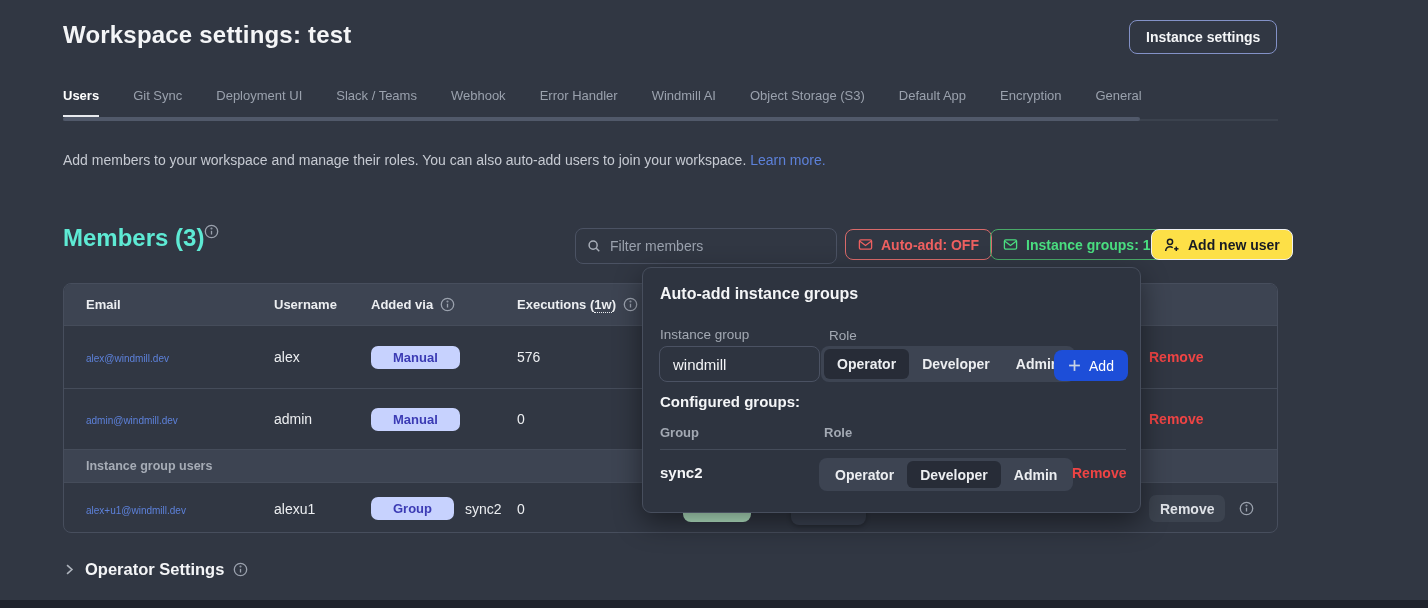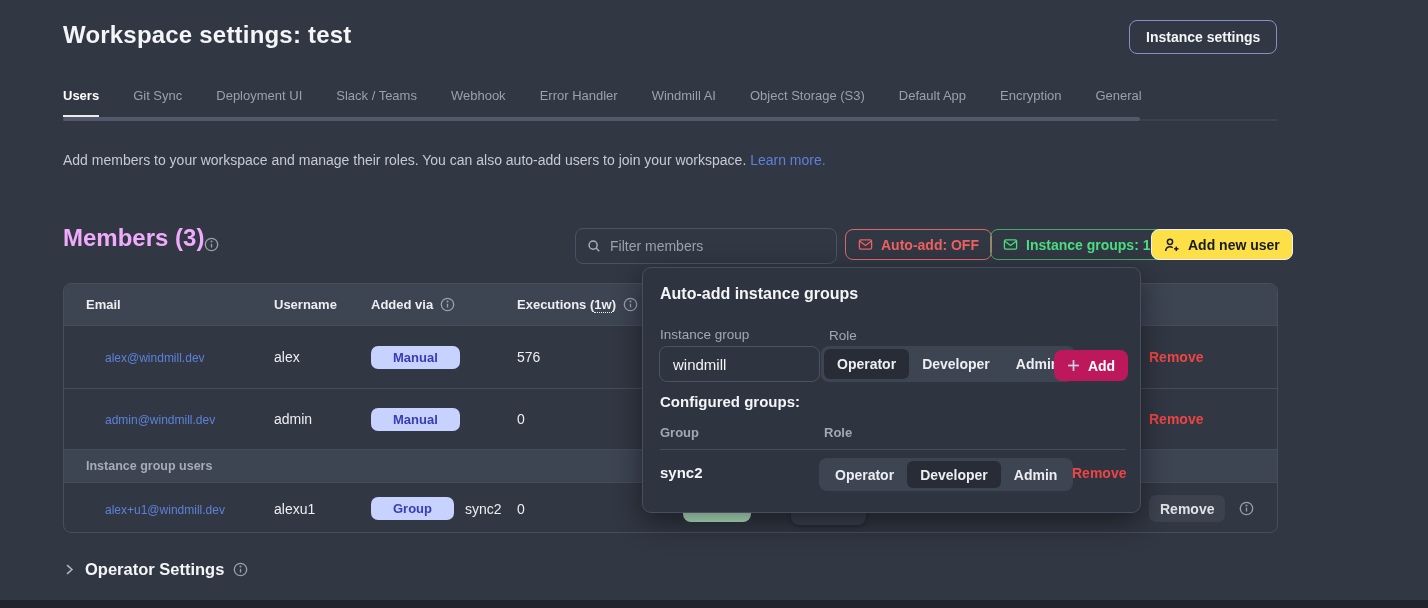--- a/index.html
+++ b/index.html
@@ -26,21 +26,21 @@
   .tab { font-size: 13px; color: #9aa1ad; padding-bottom: 12px; cursor: pointer; white-space: nowrap; }
   .tab.active { color: #ffffff; font-weight: bold; border-bottom: 2px solid #e8eaee; }
   .tabs-track { left: 63px; top: 119px; width: 1215px; height: 2px; background: #3b424e; }
   .tabs-thumb { left: 63px; top: 117px; width: 1077px; height: 4px; background: #51596a; border-radius: 2px; }
 
   
   .description { left: 63px; top: 152px; font-size: 14px; color: #c6cad2; }
   .link { color: #5d81da; cursor: pointer; }
 
   
-  .members-heading { left: 63px; top: 224px; font-size: 24px; font-weight: bold; color: #f0abfc; display: flex; align-items: flex-end; }
+  .members-heading { left: 63px; top: 224px; font-size: 24px; font-weight: bold; color: #5eead4; display: flex; align-items: flex-start; }
   .info-icon { display: inline-flex; color: #9aa1ad; }
   .info-icon svg { width: 15px; height: 15px; }
 
   .search-box {
     left: 575px; top: 228px; width: 262px; height: 33px;
     border: 1px solid #4b5263; border-radius: 8px;
     display: flex; align-items: center; gap: 9px; padding: 17px 11px; background: transparent;
   }
   .search-box svg { width: 14px; height: 14px; color: #a9afb9; flex: none; }
   .search-box input {
@@ -64,21 +64,21 @@
   .members-table {
     left: 63px; top: 283px; width: 1215px; height: 250px;
     border: 1px solid #474e5d; border-radius: 8px; overflow: hidden;
   }
   .t-row { display: grid; grid-template-columns: 188px 97px 146px 632px 1fr; padding-left: 22px; align-items: center; }
   .t-head { height: 41px; background: #3d4452; font-size: 13px; font-weight: bold; color: #eceef1; }
   .t-head .hcell { display: flex; align-items: center; gap: 7px; }
   .dotted-u { border-bottom: 1px dotted #eceef1; }
   .t-body-row { border-top: 1px solid #454c5a; font-size: 14px; }
   .row-1 { height: 63px; } .row-2 { height: 61px; } .row-3 { height: 52px; position: relative; }
-  .email-link { color: #5d81da; cursor: pointer; font-size: 12px; margin-left: 19px; }
+  .email-link { color: #5d81da; cursor: pointer; font-size: 10px; }
   .cell-plain { color: #eceef1; }
   .badge {
     display: inline-block; background: #c7d2fe; color: #3b3bb4;
     font-size: 13px; font-weight: bold; padding: 4px 22px; border-radius: 7px;
   }
   .added-via-cell { display: flex; align-items: center; gap: 11px; }
   .section-row {
     height: 33px; background: #3d4452; border-top: 1px solid #454c5a;
     display: flex; align-items: center; padding-left: 22px;
     font-size: 12.5px; font-weight: bold; color: #a6acb6;
@@ -119,23 +119,23 @@
   .seg-1 { left: 178px; top: 78px; height: 36px; }
   .seg-2 { left: 176px; top: 190px; height: 33px; }
   .seg {
     display: flex; align-items: center; padding: 0 13px; border-radius: 6px;
     font-size: 14px; font-weight: bold; color: #eceef1; cursor: pointer;
     background: transparent; border: none; font-family: inherit;
   }
   .seg.selected { background: #272c37; }
   .add-btn {
     left: 411px; top: 82px; width: 74px; height: 31px;
-    background: #be185d; border: none; border-radius: 8px; cursor: pointer;
+    background: #1d4ed8; border: none; border-radius: 8px; cursor: pointer;
     display: inline-flex; align-items: center; justify-content: center; gap: 8px;
-    color: #ffffff; font-size: 14px; font-weight: bold; font-family: inherit;
+    color: #ffffff; font-size: 14px; font-weight: normal; font-family: inherit;
   }
   .add-btn svg { width: 13px; height: 13px; color: #c9d2e4; }
   .configured-heading { left: 17px; top: 125px; font-size: 15px; font-weight: bold; color: #f4f5f7; }
   .col-label { font-size: 13px; font-weight: bold; color: #a3a9b3; }
   .lbl-group-col { left: 17px; top: 157px; }
   .lbl-role-col { left: 181px; top: 157px; }
   .popup-divider { left: 17px; top: 181px; width: 466px; height: 1px; background: #454c5a; }
   .group-name { left: 17px; top: 196px; font-size: 15px; font-weight: bold; color: #f4f5f7; }
   .popup-remove { left: 429px; top: 197px; }
 </style>

